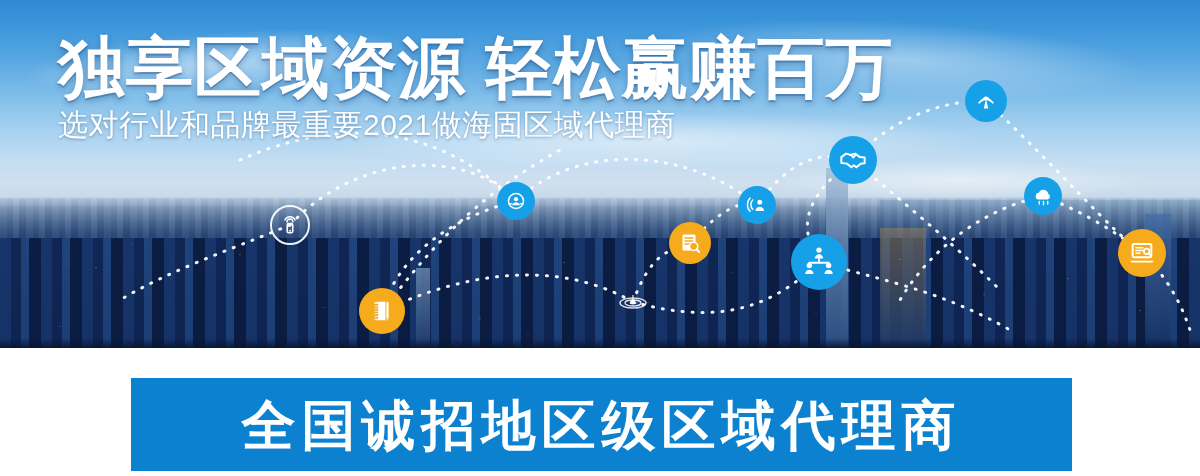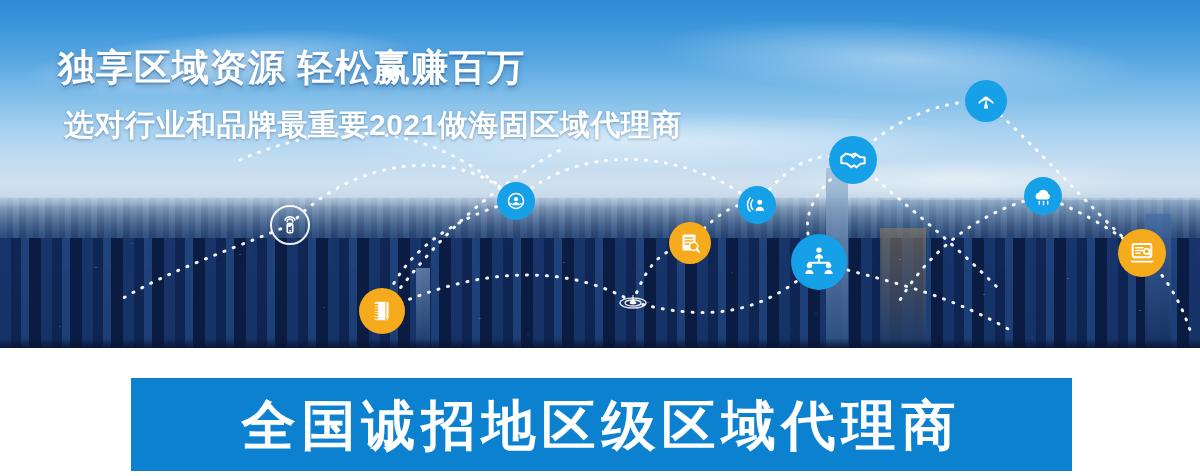--- a/index.html
+++ b/index.html
@@ -129,29 +129,29 @@
   }
   .node.blue{background:#16a0e8;}
   .node.orange{background:#f5ab1c;}
   .node.ghost{background:transparent;border:2px solid rgba(255,255,255,.92);}
   .node svg{display:block;}
 
   
   #headline-block{position:absolute;left:58px;top:38px;}
   #headline{
     margin:0;
-    font-size:37px;line-height:60px;font-weight:bold;
+    font-size:67px;line-height:60px;font-weight:bold;
     color:#ffffff;letter-spacing:1px;white-space:nowrap;
     text-shadow:
       0 2px 0 rgba(40,90,150,.38),
       0 3px 6px rgba(20,60,110,.35);
   }
   #subhead{
-    margin:8px 0 0 6px;
-    font-size:30px;line-height:38px;font-weight:bold;
+    margin:8px 0 0 0;
+    font-size:30px;line-height:38px;font-weight:normal;
     color:#ffffff;letter-spacing:.5px;white-space:nowrap;
     text-shadow:0 1px 3px rgba(30,70,120,.45);
   }
 
   
   #cta{
     position:absolute;left:131px;top:378px;width:941px;height:93px;
     background:#0b81d0;
     display:flex;align-items:center;justify-content:center;
   }

